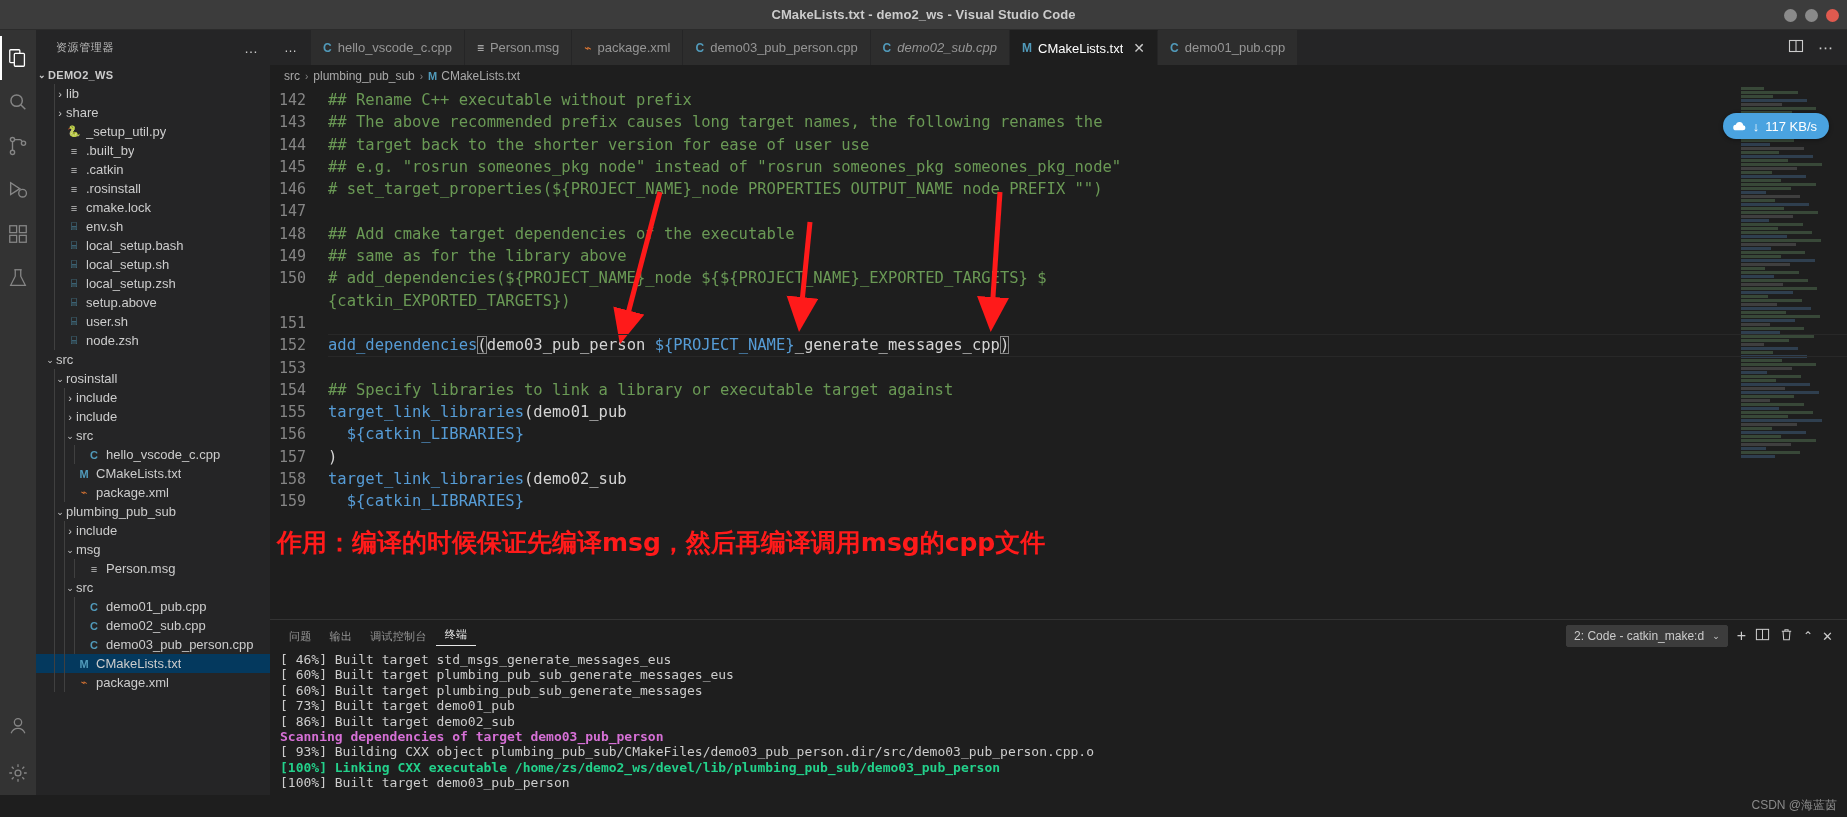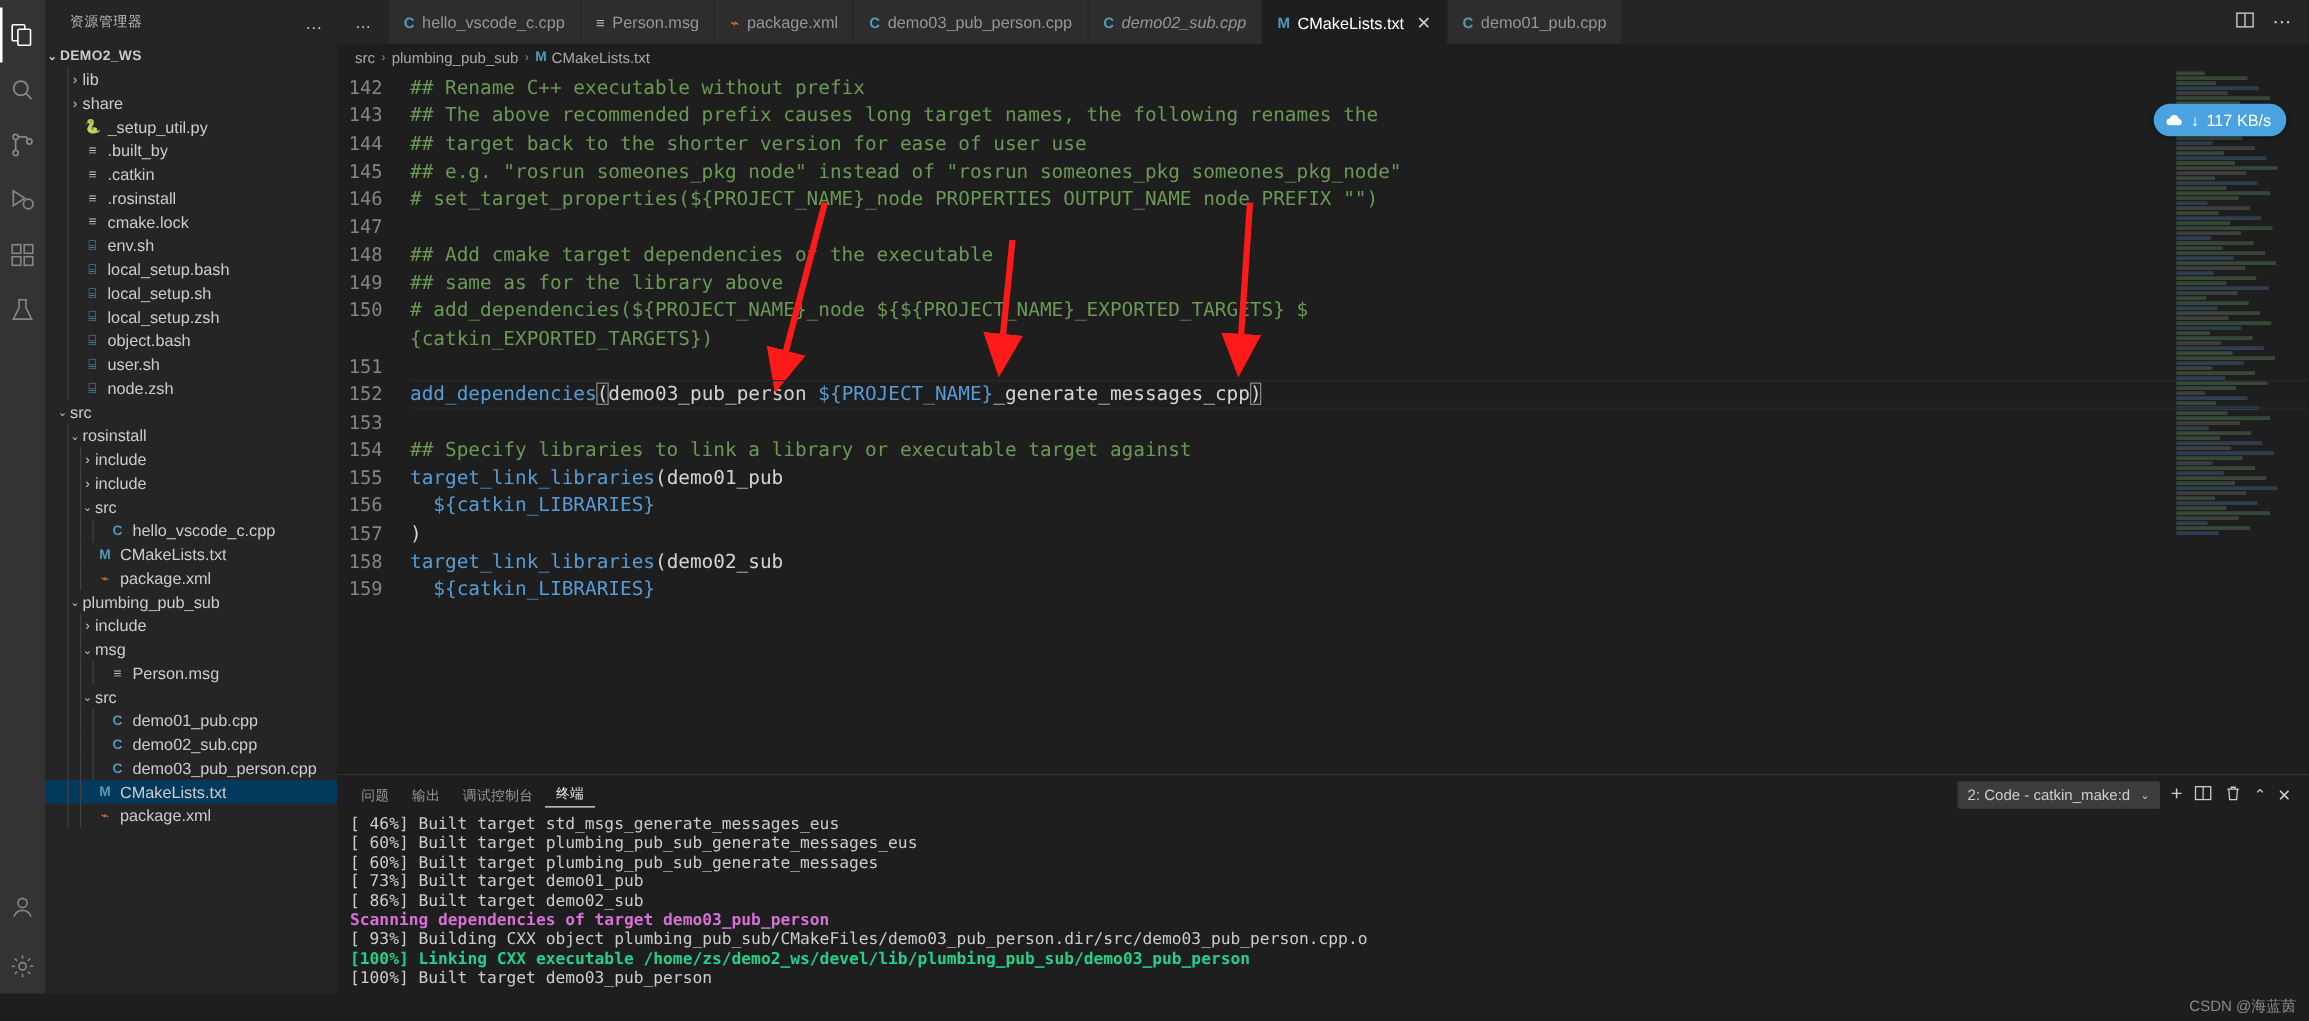--- a/index.html
+++ b/index.html
@@ -152,20 +152,28 @@
   .watermark { position:absolute; right:10px; bottom:3px; color:#8a8a8a; font-size:12px;}
 
   
   .statusbar { height:22px; background:#1e1e1e; flex:none; }
 </style>
 </head>
 <body>
 
 <div class="app">
 
+  <div class="titlebar">
+    <div class="title">CMakeLists.txt - demo2_ws - Visual Studio Code</div>
+    <div class="win-ctrl">
+      <div class="win-dot min"></div>
+      <div class="win-dot max"></div>
+      <div class="win-dot close"></div>
+    </div>
+  </div>
 
 
   <div class="body">
 
     <div class="activitybar">
       <div class="act-item active">
         <svg width="22" height="22" viewBox="0 0 24 24" fill="none" stroke="currentColor" stroke-width="1.4">
           <rect x="3" y="3" width="11" height="14" rx="1"></rect>
             <rect x="8" y="7" width="11" height="14" rx="1" fill="#333"></rect>
         </svg>
@@ -290,21 +298,21 @@
             <div class="row" style="padding-left: 18px;">
               <span class="indent-guide" style="left: 18px;"></span>
               <span class="twisty"></span>
               <span class="ficon icon-sh">⌸</span>
               <span class="lbl">local_setup.zsh</span>
             </div>
             <div class="row" style="padding-left: 18px;">
               <span class="indent-guide" style="left: 18px;"></span>
               <span class="twisty"></span>
               <span class="ficon icon-sh">⌸</span>
-              <span class="lbl">object.bash</span>
+              <span class="lbl">setup.above</span>
             </div>
             <div class="row" style="padding-left: 18px;">
               <span class="indent-guide" style="left: 18px;"></span>
               <span class="twisty"></span>
               <span class="ficon icon-sh">⌸</span>
               <span class="lbl">user.sh</span>
             </div>
             <div class="row" style="padding-left: 18px;">
               <span class="indent-guide" style="left: 18px;"></span>
               <span class="twisty"></span>
@@ -644,17 +652,18 @@
             </span>
             <span style="font-size:12px;">⌃</span>
             <span style="font-size:13px;">✕</span>
           </div>
         </div>
         <div class="panel-body" id="terminal-body"><div class="t-plain">[ 46%] Built target std_msgs_generate_messages_eus</div><div class="t-plain">[ 60%] Built target plumbing_pub_sub_generate_messages_eus</div><div class="t-plain">[ 60%] Built target plumbing_pub_sub_generate_messages</div><div class="t-plain">[ 73%] Built target demo01_pub</div><div class="t-plain">[ 86%] Built target demo02_sub</div><div class="t-magenta">Scanning dependencies of target demo03_pub_person</div><div class="t-plain">[ 93%] Building CXX object plumbing_pub_sub/CMakeFiles/demo03_pub_person.dir/src/demo03_pub_person.cpp.o</div><div class="t-green">[100%] Linking CXX executable /home/zs/demo2_ws/devel/lib/plumbing_pub_sub/demo03_pub_person</div><div class="t-plain">[100%] Built target demo03_pub_person</div></div>
       </div>
     </div>
   </div>
 
+  <div class="annot">作用：编译的时候保证先编译msg，然后再编译调用msg的cpp文件</div>
 
   <div class="watermark">CSDN @海蓝茵</div>
 
   <div class="statusbar"></div>
 </div>
 
 </body></html>

